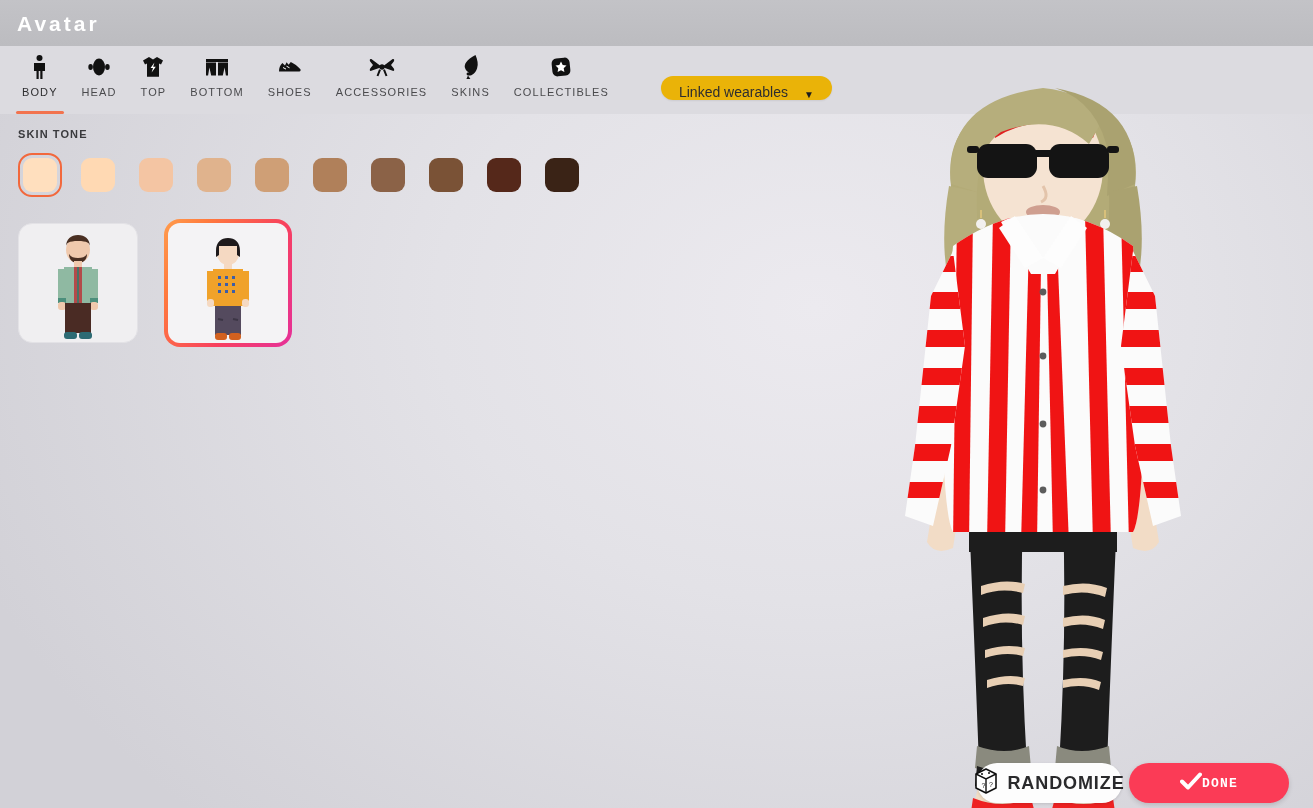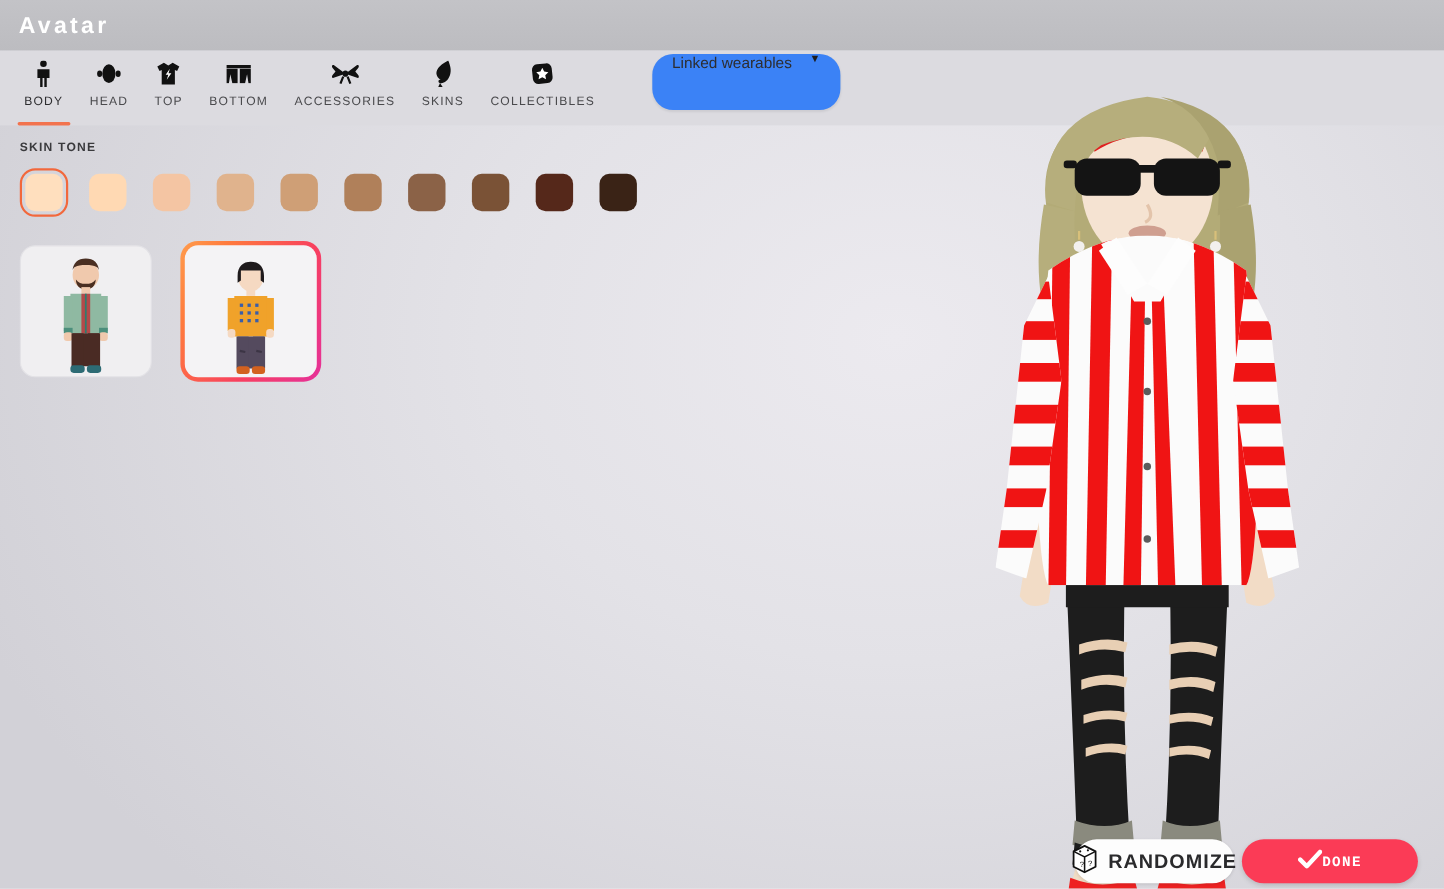--- a/index.html
+++ b/index.html
@@ -37,23 +37,23 @@
     white-space:nowrap;
   }
   .tab.active .tlabel { color:#2e2e30; }
   .tab .underline {
     position:absolute; left:6px; right:6px; bottom:0; height:3px;
     background:#f2734e; border-radius:2px; display:none;
   }
   .tab.active .underline { display:block; }
 
   #linked-wearables {
-    margin-left:40px; margin-bottom:14px; height:51px;
-    background:#3b82f6; border-radius:19px;
-    display:flex; align-items:flex-start; padding:0 18px; cursor:pointer;
+    margin-left:40px; margin-bottom:14px; height:24px;
+    background:#eab308; border-radius:19px;
+    display:flex; align-items:flex-end; padding:0 18px; cursor:pointer;
     box-shadow:0 1px 2px rgba(0,0,0,0.07);
   }
   #linked-wearables .lw-label { font-size:14px; color:#2d2d30; }
   #linked-wearables .caret { margin-left:16px; font-size:10px; color:#1c1c1e; line-height:1; }
 
   
   #panel { position:absolute; left:0; top:114px; width:760px; height:694px; padding:14px 0 0 18px; }
   .section-label {
     font-size:11px; letter-spacing:1.1px; color:#3a3a3d; font-weight:bold;
     margin-bottom:13px;
@@ -156,20 +156,30 @@
       <svg width="24" height="18" viewBox="0 0 24 18">
           <path d="M1 1h22v3H1z" fill="#111"></path>
           <path d="M1 4.6h10v13H6.2L4.4 9.5 3.1 17.6H1z" fill="#111"></path>
           <path d="M23 4.6H13v13h4.8l1.8-8.1 1.3 8.1H23z" fill="#111"></path>
         </svg>
     </span>
     <span class="tlabel">BOTTOM</span>
 
   </div>
 
+  <div class="tab">
+    <span class="ticon">
+      <svg width="26" height="14" viewBox="0 0 26 14">
+          <path d="M2 11.5c0-3.6 1-6.3 3.4-8.6L8 5.6l1.6-3.3 2 2.4L13.8 2c3.6 1.6 6.8 4.2 9.4 7.1.9 1 .5 2.4-1 2.4H2z" fill="#111"></path>
+          <path d="M6 7.5l3 1.6M9.5 6.2l3 1.6" stroke="#fff" stroke-width="1"></path>
+        </svg>
+    </span>
+    <span class="tlabel">SHOES</span>
+
+  </div>
 
   <div class="tab">
     <span class="ticon">
       <svg width="26" height="20" viewBox="0 0 26 20">
           <path d="M13 10 3 2.5C1 1.3.2 3 1.2 4.6L4 8 1.2 11.4C.2 13 1 14.7 3 13.5z" fill="#111"></path>
           <path d="M13 10l10-7.5c2-1.2 2.8.5 1.8 2.1L22 8l2.8 3.4c1 1.6.2 3.3-1.8 2.1z" fill="#111"></path>
           <ellipse cx="13" cy="10" rx="2.6" ry="2.8" fill="#111"></ellipse>
           <path d="M11 12.6 8.5 19M15 12.6 17.5 19" stroke="#111" stroke-width="2"></path>
         </svg>
     </span>

